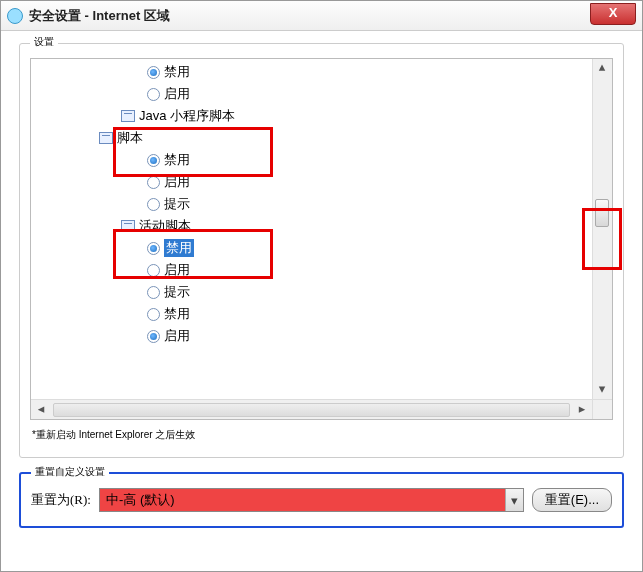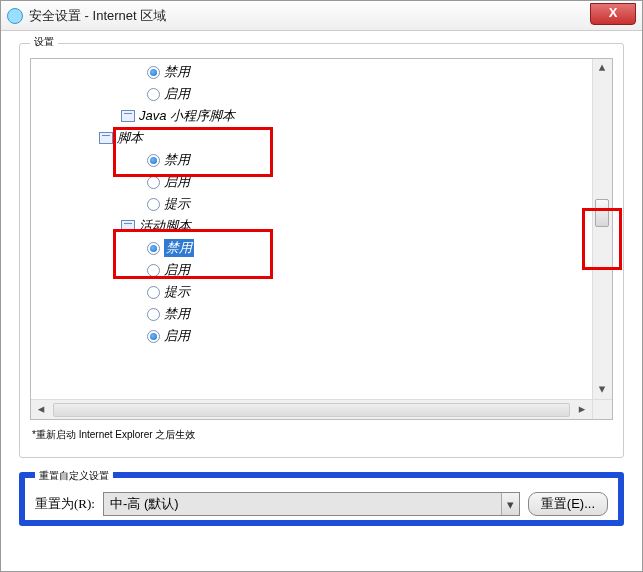--- a/index.html
+++ b/index.html
@@ -24,21 +24,21 @@
     position: relative;
   }
   .title-icon {
     width: 16px; height: 16px;
     border-radius: 50%;
     background: #9adfff;
     border: 1px solid #3a9acb;
     margin-right: 6px;
     display: flex; align-items: center; justify-content: center;
   }
-  .title-text { color: #222; }
+  .title-text { color: #222; font-weight: bold; }
   .close-btn {
     position: absolute;
     right: 6px; top: 2px;
     width: 46px; height: 22px;
     background: linear-gradient(#e57373, #c93030);
     border: 1px solid #8a1f1f;
     border-radius: 0 0 4px 4px;
     color: #fff;
     text-align: center;
     line-height: 18px;
@@ -68,21 +68,20 @@
     height: 362px;
     margin: 0 4px;
     position: relative;
     overflow: hidden;
   }
   .list-content {
     position: absolute;
     left: 0; top: 0; right: 20px; bottom: 20px;
     overflow: hidden;
     padding: 2px 12px 0 0;
-    font-style: italic;
   }
   .vscroll {
     position: absolute;
     right: 0; top: 0; bottom: 20px;
     width: 20px;
     background: #f0f0f0;
     border-left: 1px solid #ddd;
   }
   .vscroll .arrow {
     width: 18px; height: 18px;
@@ -177,32 +176,32 @@
     position: absolute;
     border: 3px solid #e60000;
     pointer-events: none;
   }
   .note {
     margin: 8px 6px 0 6px;
     font-size: 10px;
   }
   .resetbox {
     margin-top: 14px;
-    border: 6px solid #1d4ed8;
+    border: 2px solid #1d4ed8;
     border-radius: 3px;
     position: relative;
-    padding: 14px 10px 4px 10px;
+    padding: 14px 10px 14px 10px;
     display: flex; align-items: center; gap: 8px;
   }
   .reset-label { white-space: nowrap; font-family: Liberation Serif, serif; }
   .combo {
     flex: 1;
     height: 24px;
     border: 1px solid #888;
-    background: #e5e5e5;
+    background: #ef4444;
     display: flex; align-items: center;
     position: relative;
     cursor: pointer;
   }
   .combo .val { padding-left: 6px; }
   .combo .drop {
     position: absolute; right: 0; top: 0; bottom: 0;
     width: 18px;
     background: linear-gradient(#f3f3f3, #dcdcdc);
     border-left: 1px solid #aaa;

